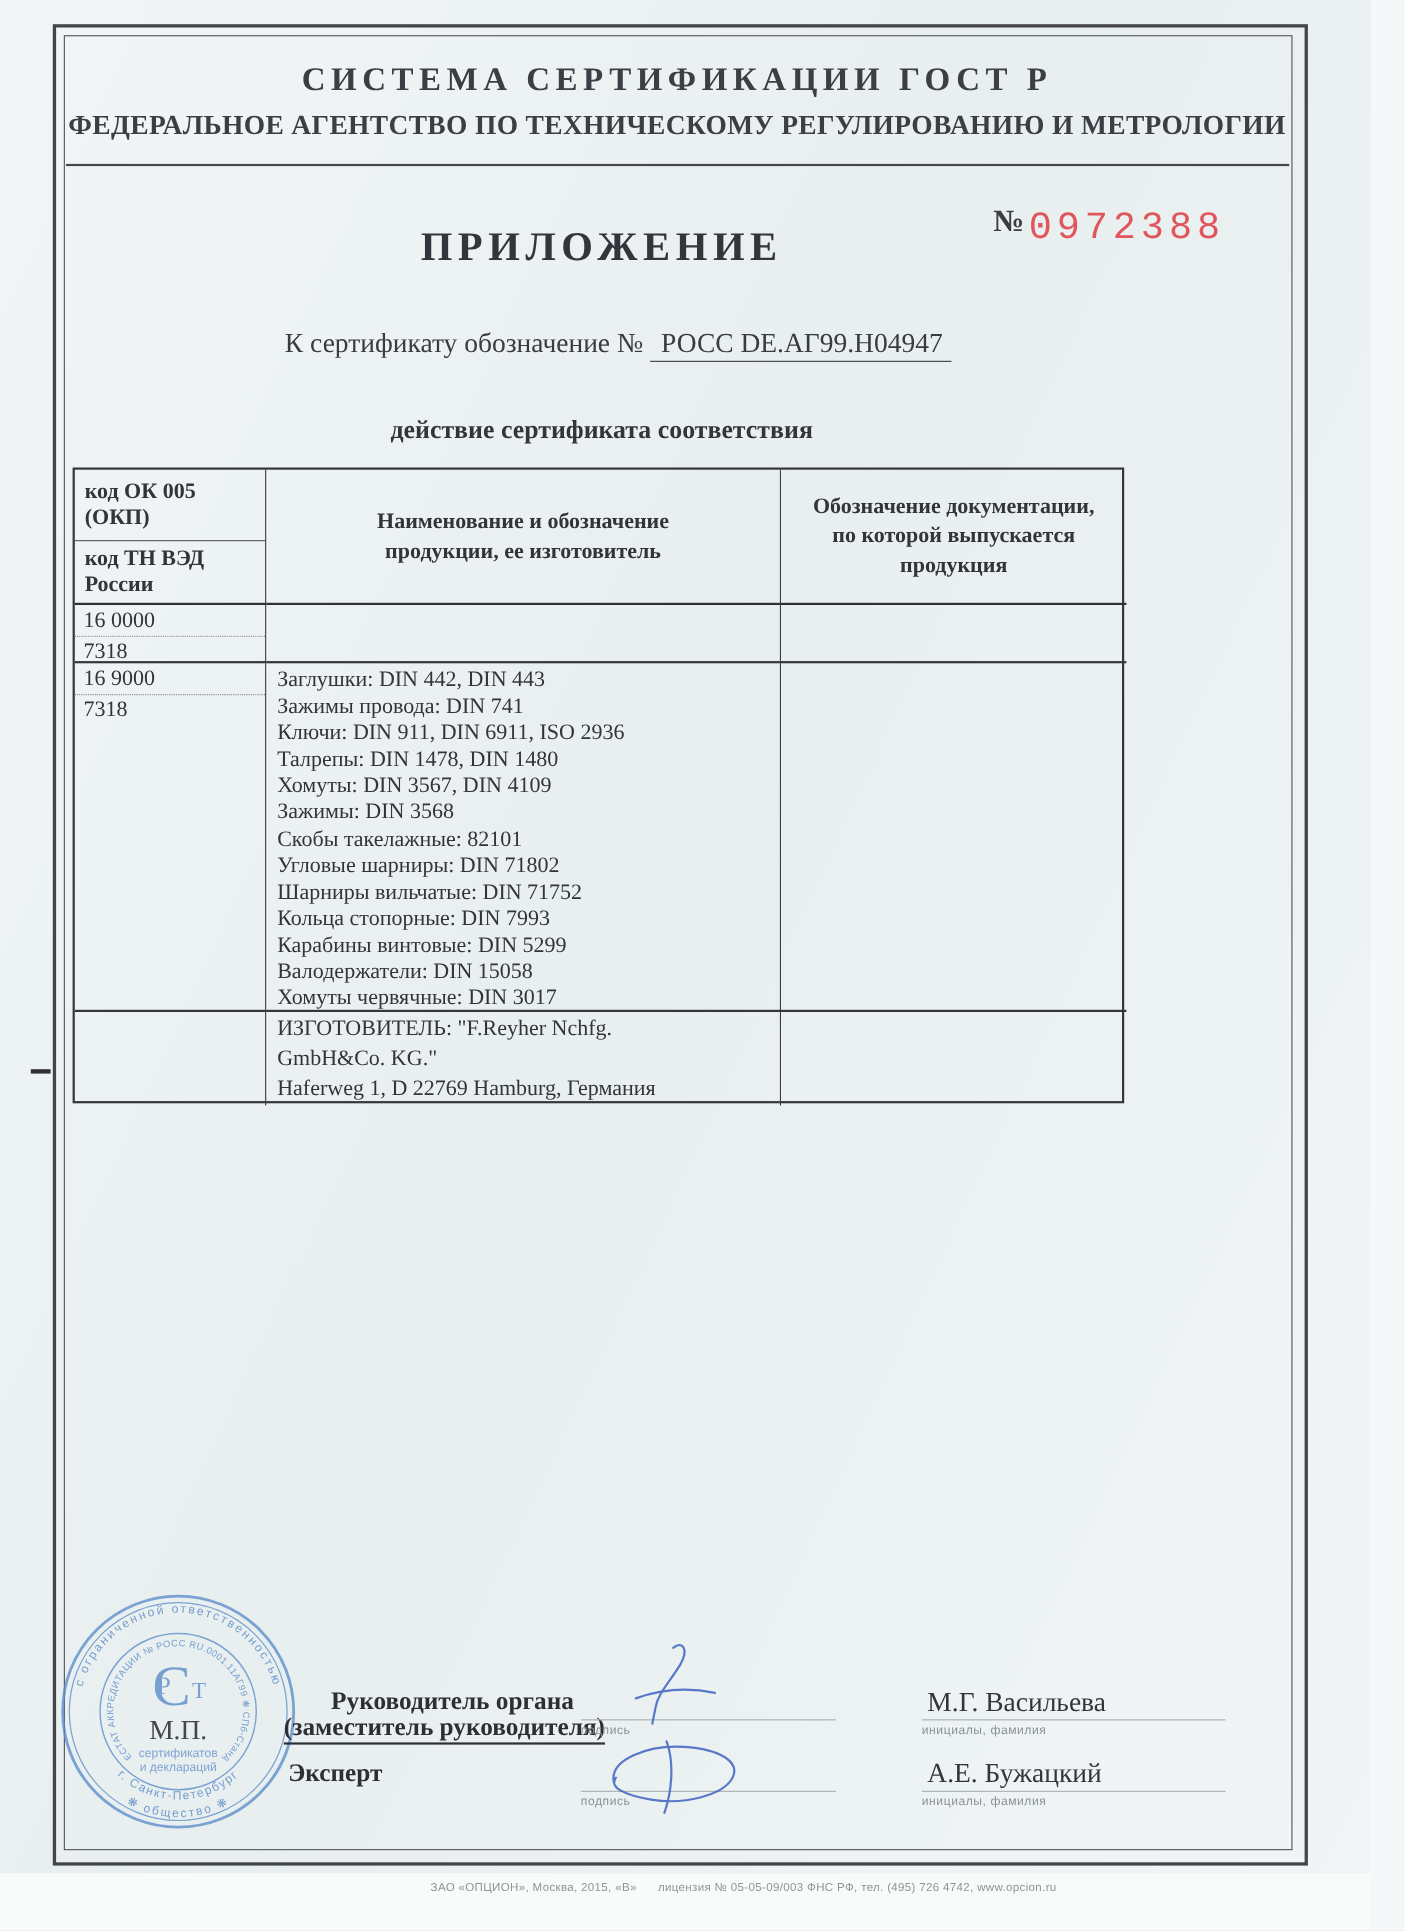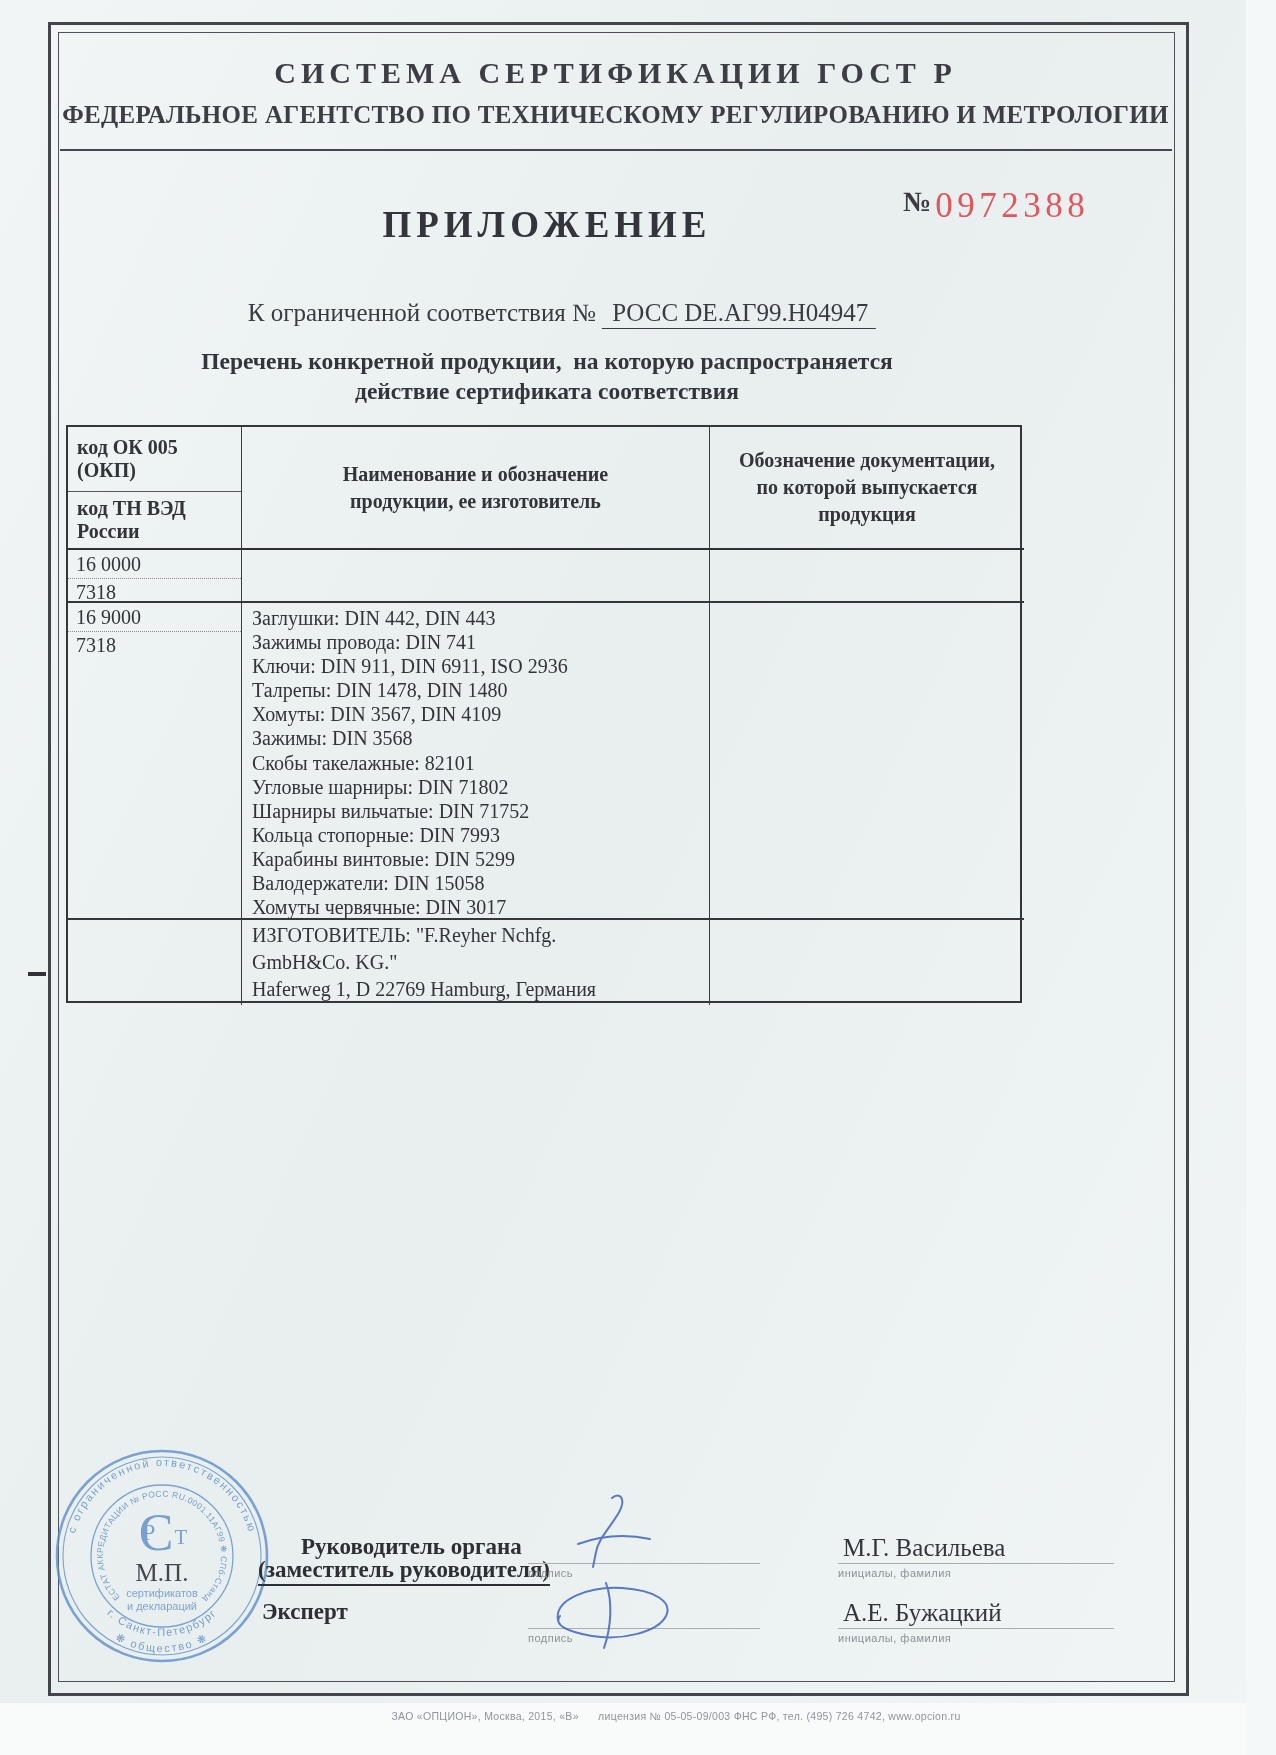--- a/index.html
+++ b/index.html
@@ -14,21 +14,21 @@
   .frame-inner{position:absolute;left:58px;top:32px;width:1115px;height:1648px;border:1.4px solid #50505a;}
   .header-rule{position:absolute;left:60px;top:149px;width:1112px;height:0;border-top:2.2px solid #46464e;}
 
   .hdr1{position:absolute;left:58px;top:56px;width:1115px;text-align:center;
         font-size:30px;font-weight:bold;letter-spacing:5px;color:#3d3d45;}
   .hdr2{position:absolute;left:58px;top:101px;width:1115px;text-align:center;
         font-size:25px;font-weight:bold;letter-spacing:.3px;color:#3d3d45;}
 
   .docnum{position:absolute;left:903px;top:186px;white-space:nowrap;}
   .docnum .nsign{font-size:28px;font-weight:bold;color:#3c3c44;vertical-align:6px;}
-  .docnum .nval{font-family:Liberation Serif, serif;font-size:35px;letter-spacing:4.5px;
+  .docnum .nval{font-family:Liberation Mono, monospace;font-size:35px;letter-spacing:4.5px;
         color:#e2494f;opacity:.92;text-align:right;}
 
   .title{position:absolute;left:547px;top:203px;transform:translateX(-50%);
         font-size:37px;font-weight:bold;letter-spacing:5px;color:#34343c;white-space:nowrap;}
   .certline{position:absolute;left:562px;top:299px;transform:translateX(-50%);
         font-size:25px;color:#3a3a42;white-space:nowrap;}
   .certline .cnum{border-bottom:1.6px solid #3a3a42;padding:0 8px 2px 10px;}
   .sub1{position:absolute;left:547px;top:348px;transform:translateX(-50%);
         font-size:23.5px;font-weight:bold;color:#34343c;white-space:pre;}
   .sub2{position:absolute;left:547px;top:378px;transform:translateX(-50%);
@@ -92,23 +92,22 @@
   <div class="header-rule"></div>
   <div class="edge-mark"></div>
 
   <div class="hdr1">СИСТЕМА СЕРТИФИКАЦИИ ГОСТ Р</div>
   <div class="hdr2">ФЕДЕРАЛЬНОЕ АГЕНТСТВО ПО ТЕХНИЧЕСКОМУ РЕГУЛИРОВАНИЮ И МЕТРОЛОГИИ</div>
 
   <div class="docnum"><span class="nsign">№</span> <span class="nval">0972388</span></div>
 
   <div class="title">ПРИЛОЖЕНИЕ</div>
 
-  <div class="certline"><span>К ограниченной соответствия №</span> <span class="cnum">РОСС DE.АГ99.Н04947</span></div>
-
-  <div class="sub1">Перечень конкретной продукции,  на которую распространяется</div>
+  <div class="certline"><span>К сертификату обозначение №</span> <span class="cnum">РОСС DE.АГ99.Н04947</span></div>
+
   <div class="sub2">действие сертификата соответствия</div>
 
   <div class="tbl">
     <div class="cell hdr hc1">
       <div class="hc1-top">код ОК 005 (ОКП)</div>
       <div class="hc1-bot">код ТН ВЭД России</div>
     </div>
     <div class="cell hdr hcc">
       <div>Наименование и обозначение</div>
       <div>продукции, ее изготовитель</div>

